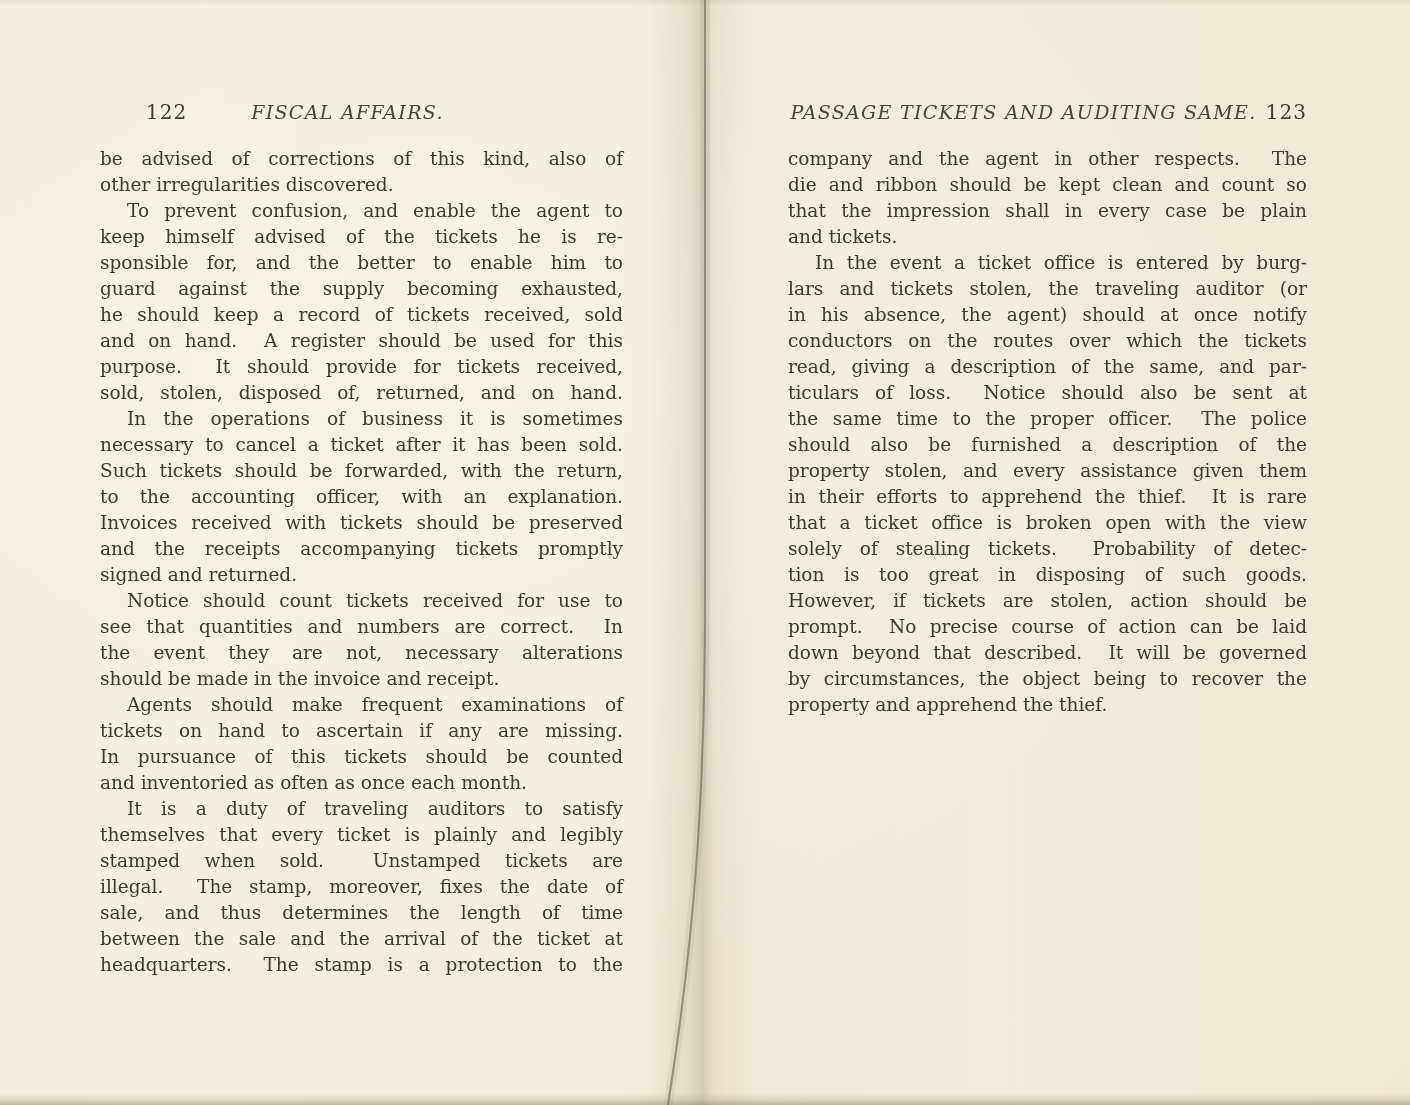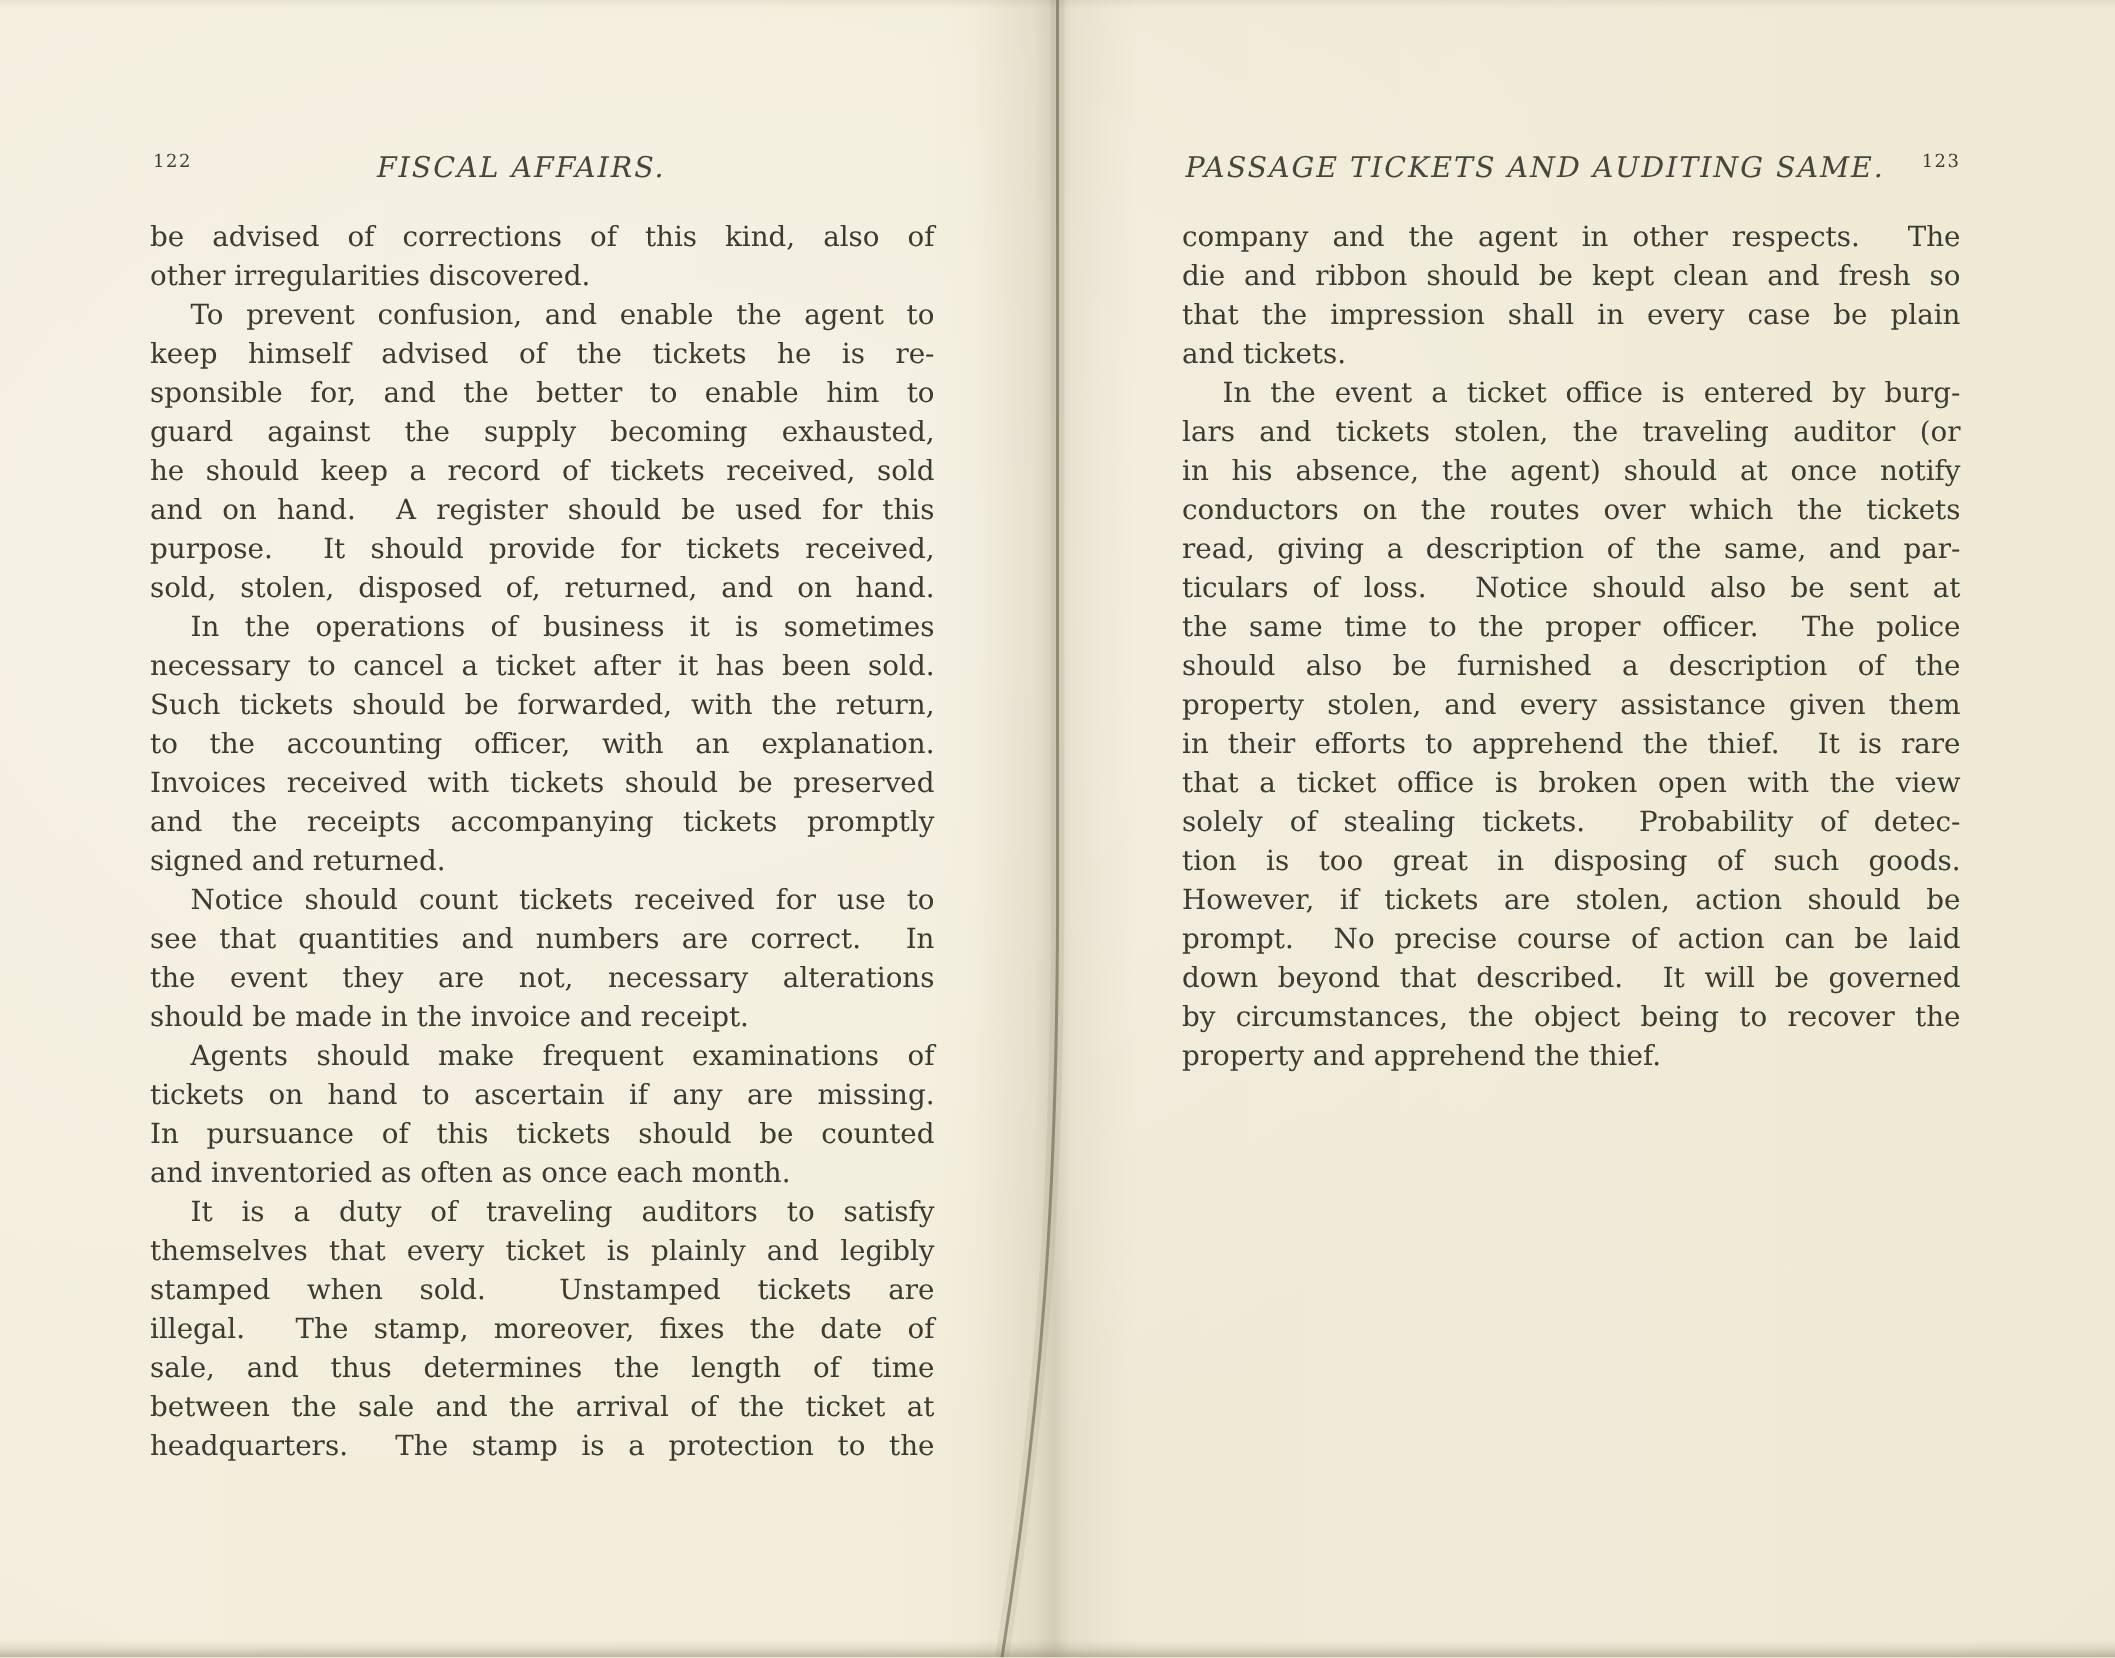--- a/index.html
+++ b/index.html
@@ -36,21 +36,21 @@
     position:absolute;left:0;top:0;width:1410px;height:6px;
     background:linear-gradient(to bottom, rgba(120,110,78,0.10), rgba(120,110,78,0) 100%);
     pointer-events:none;
   }
   .page{position:absolute;top:100px;}
   .page.left{left:100px;width:523px;}
   .page.right{left:788px;width:519px;}
   .running{position:relative;height:20px;}
   .pagenum{
     position:absolute;top:0;
-    font-size:12px;letter-spacing:1px;color:#3d3f34;
+    font-size:20px;letter-spacing:1px;color:#3d3f34;margin-left:44px;
   }
   .page.left .pagenum{left:2px;}
   .page.right .pagenum{right:0;}
   .head{
     position:absolute;top:1px;left:50%;
     font-style:italic;font-size:19px;letter-spacing:1.3px;
     color:#45473b;white-space:nowrap;
   }
   .page.left .head{transform:translateX(calc(-50% - 14px));}
   .page.right .head{transform:translateX(calc(-50% - 24px));}
@@ -119,21 +119,21 @@
       </div>
   </section>
 
   <section class="page right">
     <header class="running">
       <span class="head">PASSAGE TICKETS AND AUDITING SAME.</span>
       <span class="pagenum">123</span>
     </header>
     <div class="text">
         <div class="line">company and the agent in other respects.&nbsp; The</div>
-        <div class="line">die and ribbon should be kept clean and fresh so</div>
+        <div class="line">die and ribbon should be kept clean and count so</div>
         <div class="line">that the impression shall in every case be plain</div>
         <div class="line end">and tickets.</div>
         <div class="line indent">In the event a ticket office is entered by burg-</div>
         <div class="line">lars and tickets stolen, the traveling auditor (or</div>
         <div class="line">in his absence, the agent) should at once notify</div>
         <div class="line">conductors on the routes over which the tickets</div>
         <div class="line">read, giving a description of the same, and par-</div>
         <div class="line">ticulars of loss.&nbsp; Notice should also be sent at</div>
         <div class="line">the same time to the proper officer.&nbsp; The police</div>
         <div class="line">should also be furnished a description of the</div>

